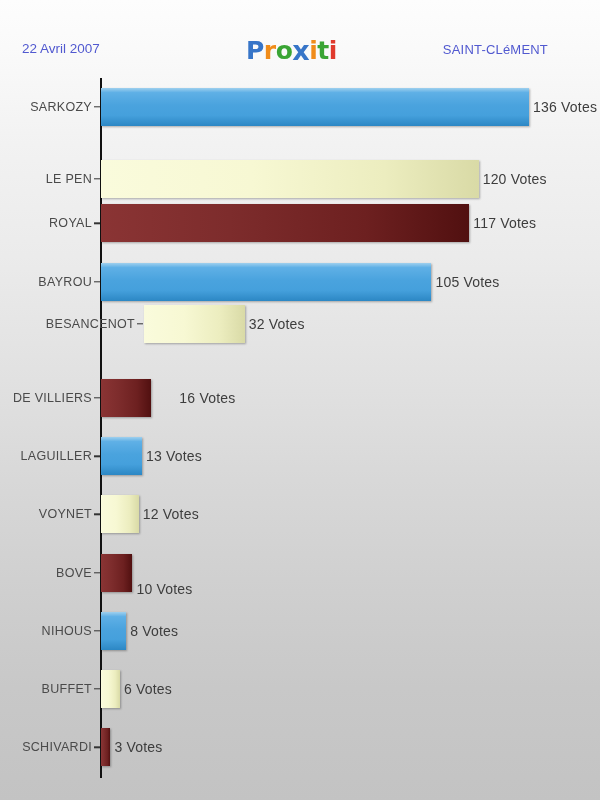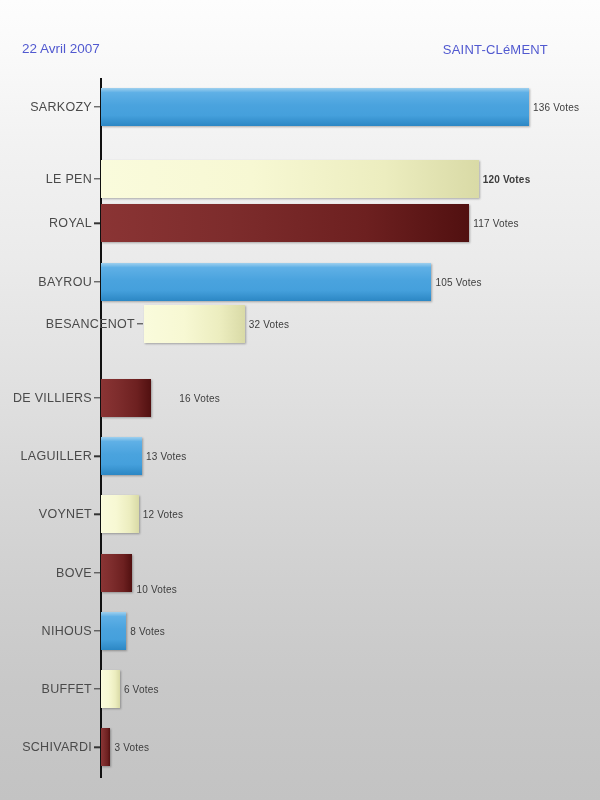--- a/index.html
+++ b/index.html
@@ -139,50 +139,51 @@
       #fafbdc 0%, #f7f8d3 40%, #ecedbf 75%, #d9daa6 100%);
   }
   .bar.c-red {
     background: linear-gradient(to right,
       #8a3434 0%, #7d2c2c 35%, #6d2020 72%, #511010 100%);
   }
   .val-label {
     position: absolute;
     top: 50%;
     transform: translateY(-50%);
-    font-size: 10px;
+    font-size: 14px;
     color: #3d3d3d;
     white-space: nowrap;
     letter-spacing: 0.2px;
   }
 </style>
 </head>
 <body>
 
 <div id="page">
 
   <div id="header">
     <div id="chart-date">22 Avril 2007</div>
+    <div id="brand-logo"><span style="color: rgb(55, 117, 200);">P</span><span style="color: rgb(240, 140, 26);">r</span><span style="color: rgb(58, 165, 52);">o</span><span class="lg-x" style="color: rgb(55, 117, 200);">x</span><span style="color: rgb(240, 140, 26);">i</span><span style="color: rgb(58, 165, 52);">t</span><span style="color: rgb(224, 58, 44);">i</span></div>
     <div id="location-label">SAINT-CLéMENT</div>
   </div>
 
   <div id="plot">
     <div id="axis-line"></div>
     <div id="bars">
         <div class="bar-row" style="top: 0px;">
           <div class="cat-label">SARKOZY</div>
           <div class="tick"></div>
           <div class="bar c-blue" style="width: 428px;"></div>
           <div class="val-label" style="left: 533px;">136 Votes</div>
         </div>
         <div class="bar-row" style="top: 72px;">
           <div class="cat-label">LE PEN</div>
           <div class="tick"></div>
           <div class="bar c-yellow" style="width: 377.647px;"></div>
-          <div class="val-label" style="left: 482.647px; font-weight: bold;">120 Votes</div>
+          <div class="val-label" style="left: 482.647px;">120 Votes</div>
         </div>
         <div class="bar-row" style="top: 116.4px;">
           <div class="cat-label">ROYAL</div>
           <div class="tick"></div>
           <div class="bar c-red" style="width: 368.206px;"></div>
           <div class="val-label" style="left: 473.206px;">117 Votes</div>
         </div>
         <div class="bar-row" style="top: 174.6px;">
           <div class="cat-label">BAYROU</div>
           <div class="tick"></div>

